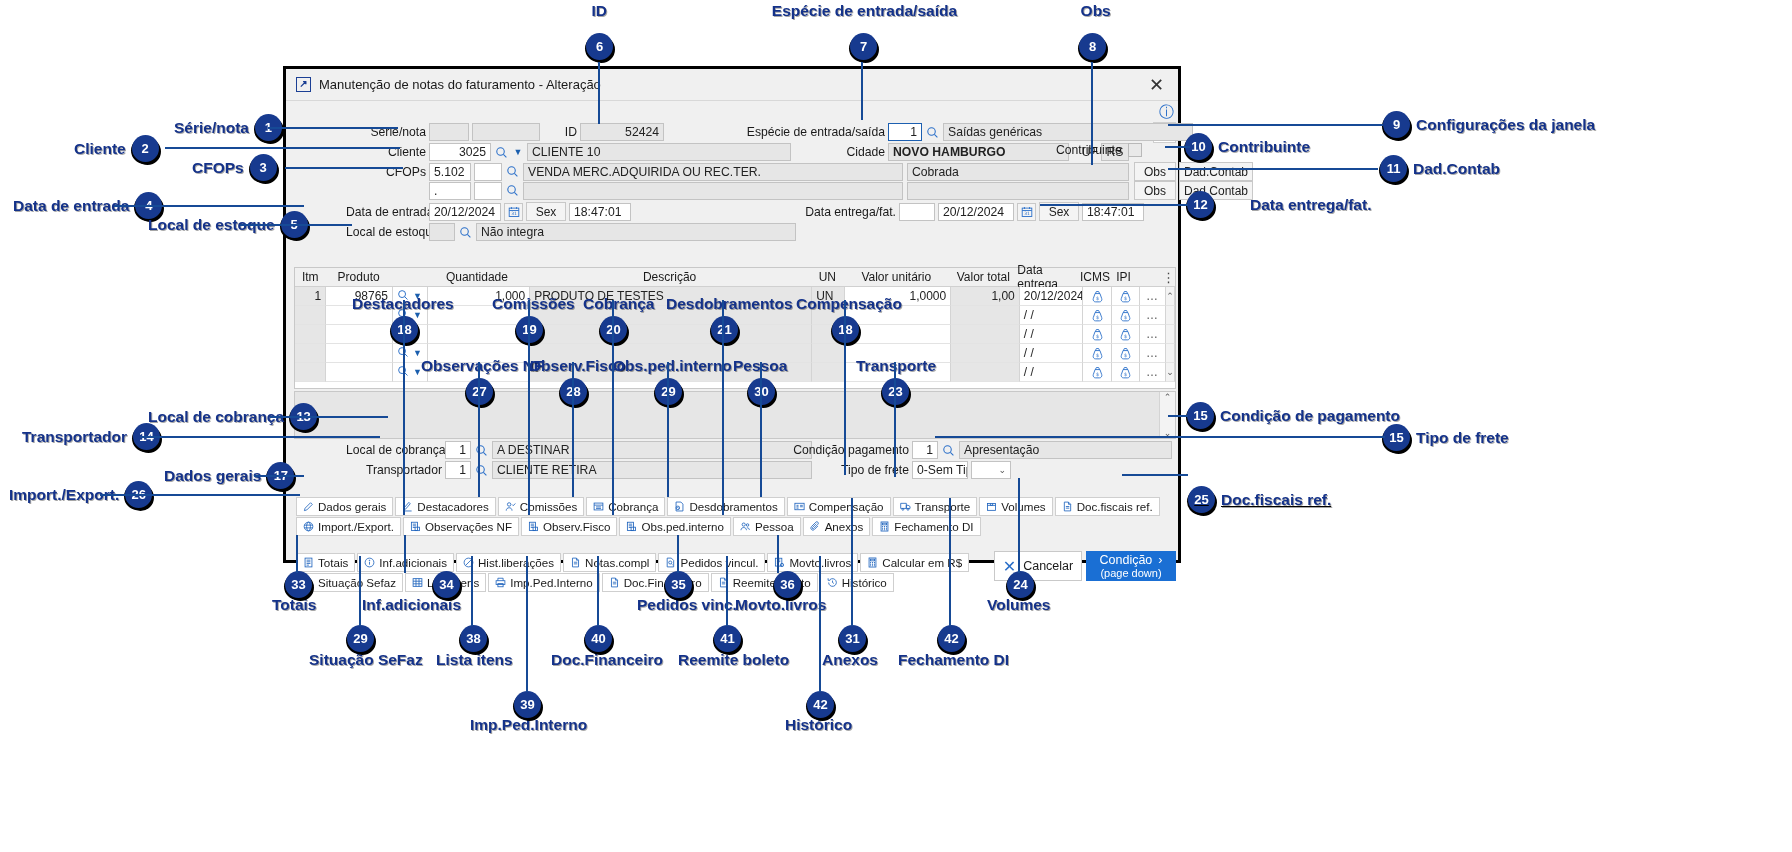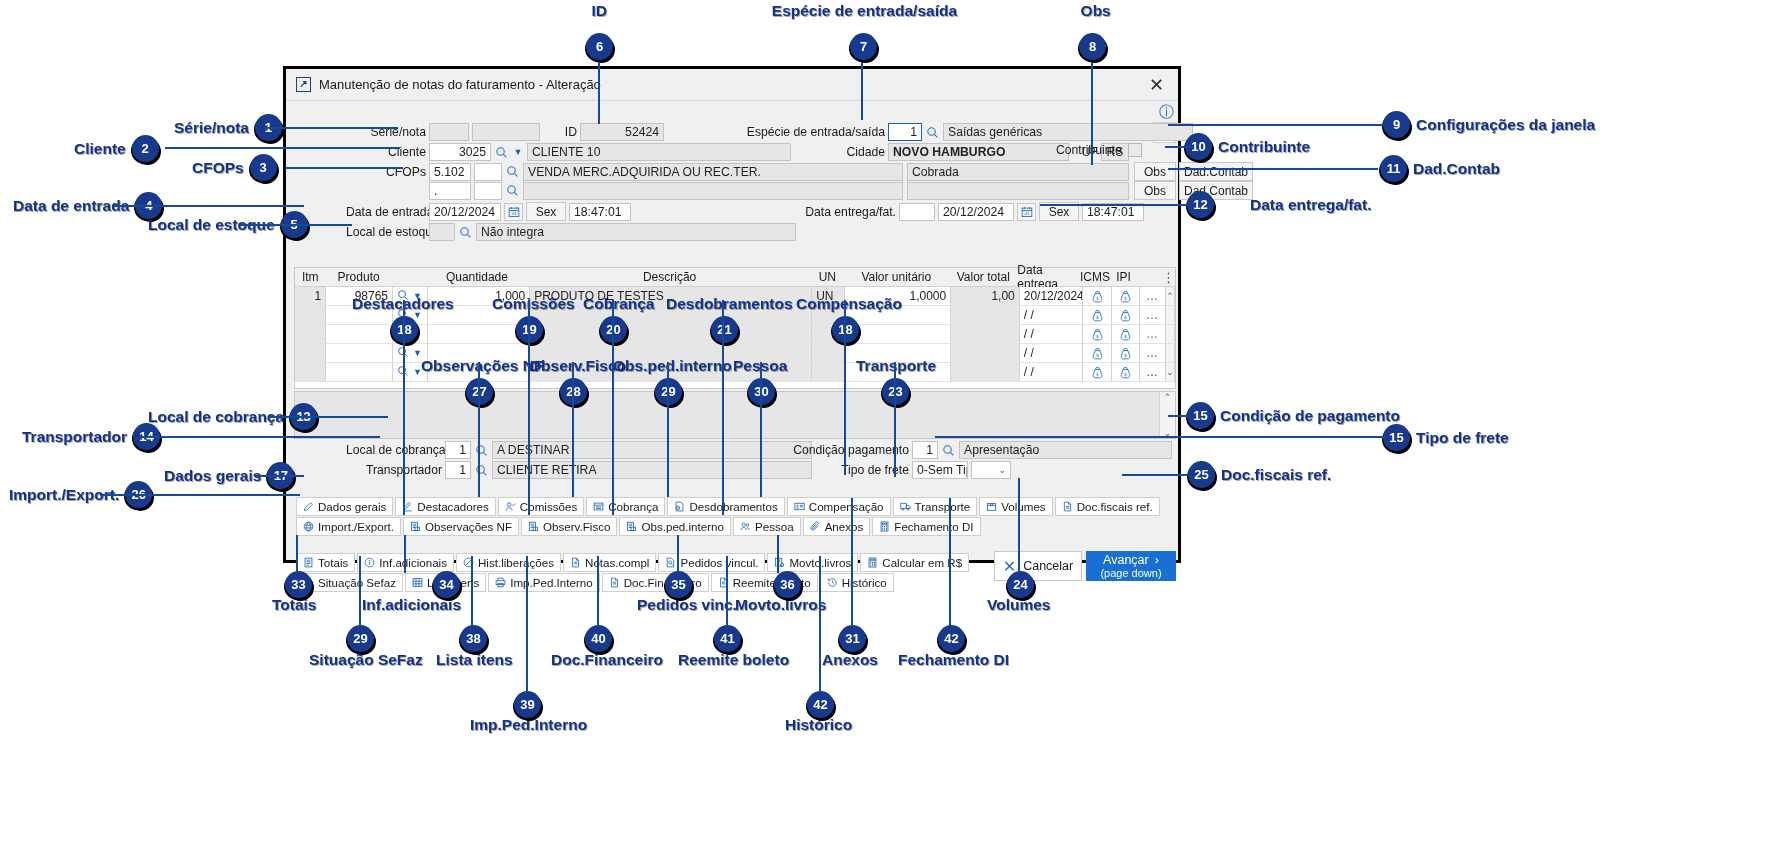--- a/index.html
+++ b/index.html
@@ -908,21 +908,21 @@
           <span>Histórico</span>
         </div>
       </div>
 
     <div style="position:absolute; right:96px; top:450px;" class="bigbtn">
       <span class="xIcon">✕</span>
       <span>Cancelar</span>
     </div>
     <div style="position:absolute; right:2px; top:450px; width:90px; flex-direction:column; gap:0;" class="bigbtn primary">
       <span style="display:flex;align-items:center;gap:6px;">
-        <span>Avançar</span>
+        <span>Condição</span>
         <span>›</span>
       </span>
       <span class="l2">(page down)</span>
     </div>
 
   </div>
 </div>
 
 <div id="anno">
     <div class="ann left" style="left: 174px; top: 114px;">
@@ -1034,21 +1034,21 @@
     </div>
     <div class="ann" style="left: 882px; top: 378px;">
       <span class="badge">23</span>
     </div>
     <div class="ann" style="left: 987px; top: 596px;">
       <span class="atxt">Volumes</span>
     </div>
     <div class="ann" style="left: 1007px; top: 571px;">
       <span class="badge">24</span>
     </div>
-    <div class="ann" style="left: 1188px; top: 461px;">
+    <div class="ann" style="left: 1188px; top: 486px; text-decoration: underline;">
       <span class="badge">25</span>
       <span class="atxt">Doc.fiscais ref.</span>
     </div>
     <div class="ann left" style="left: 9px; top: 481px;">
       <span class="atxt">Import./Export.</span>
       <span class="badge">26</span>
     </div>
     <div class="ann" style="left: 421px; top: 357px;">
       <span class="atxt">Observações NF</span>
     </div>

